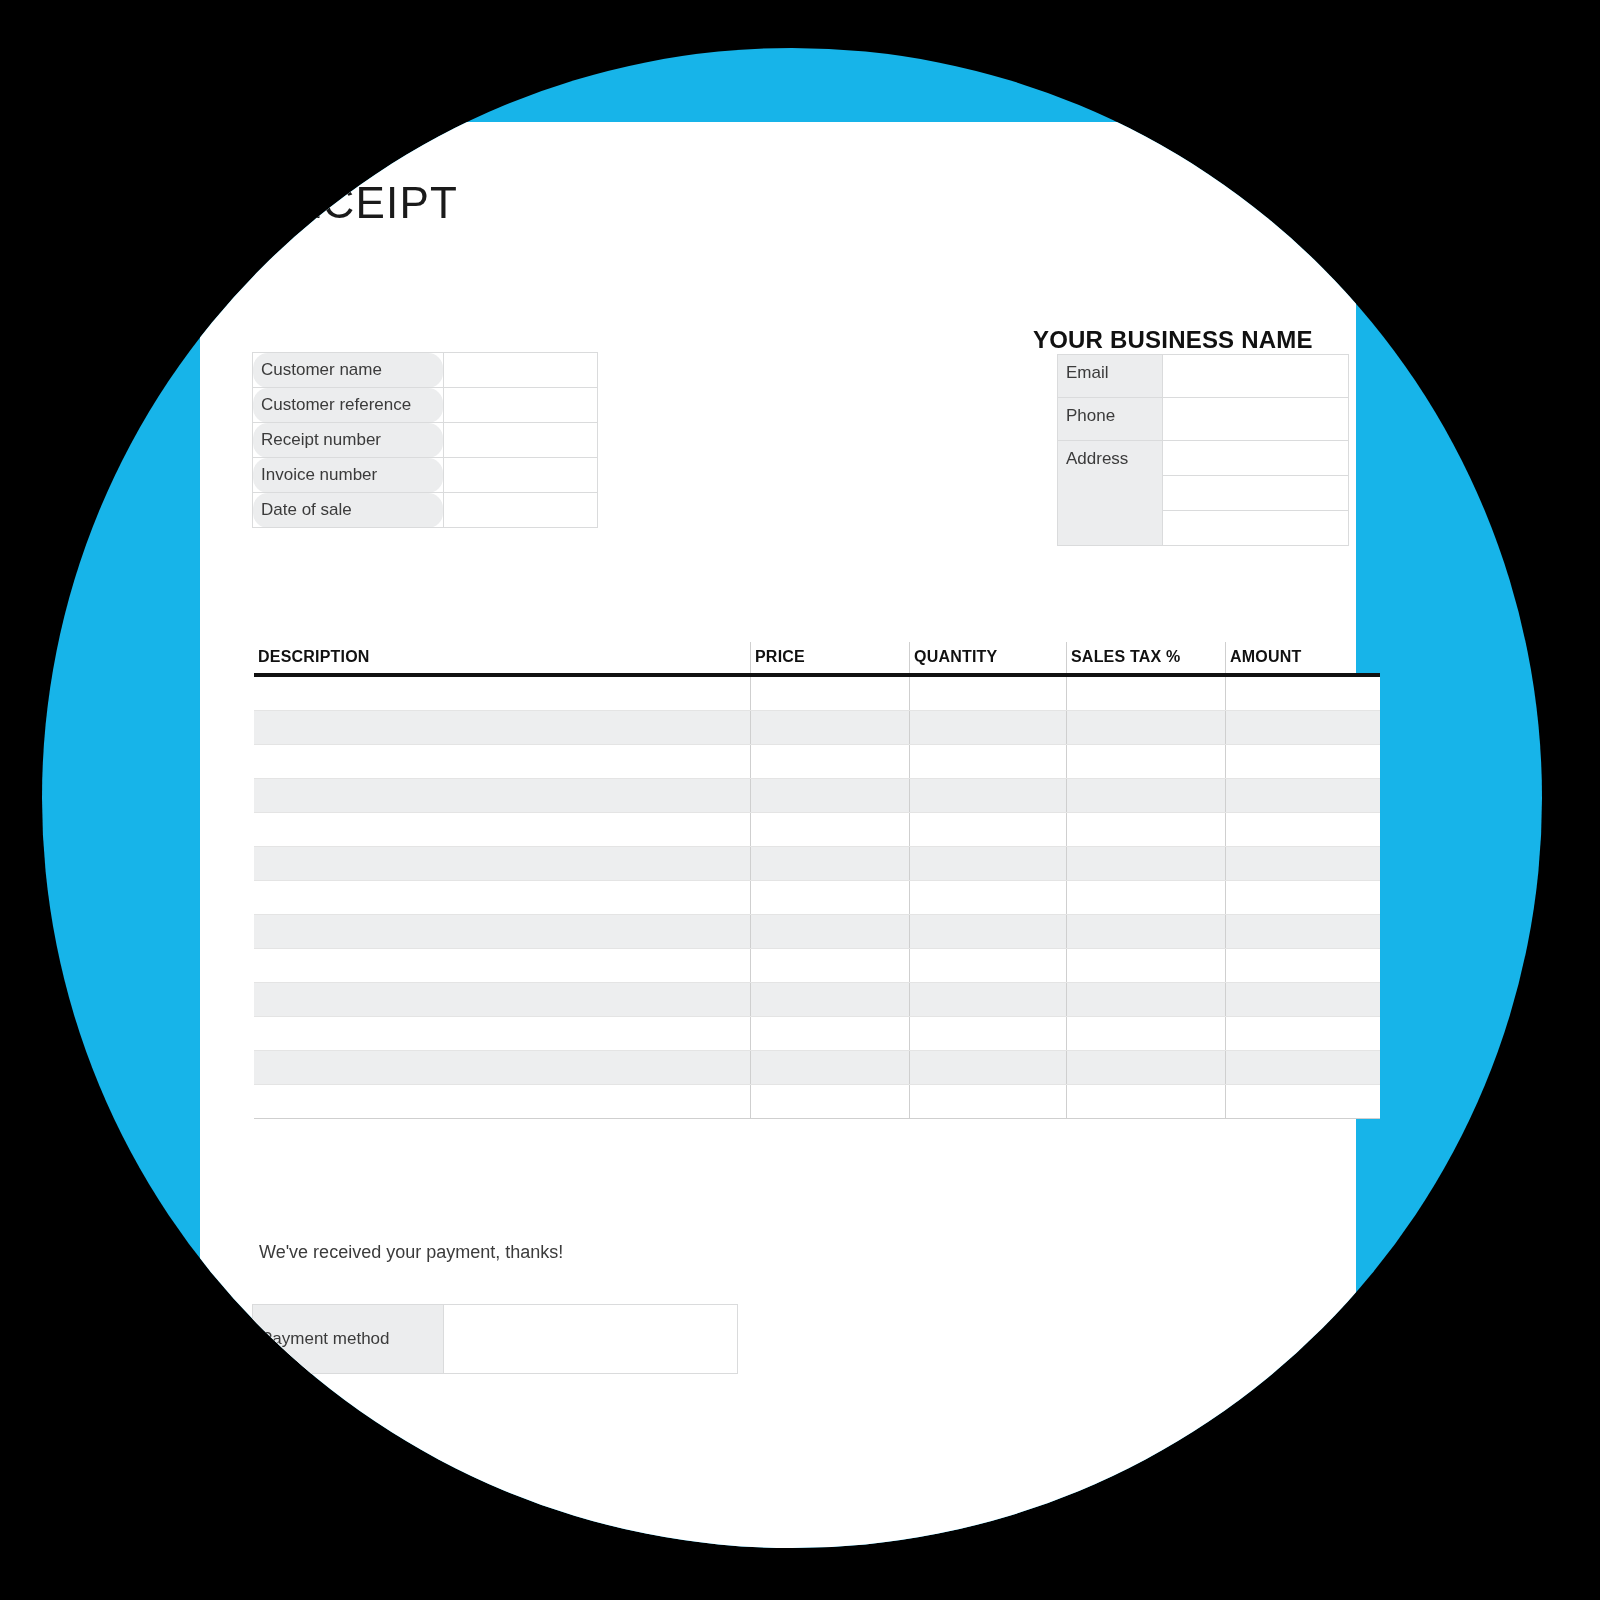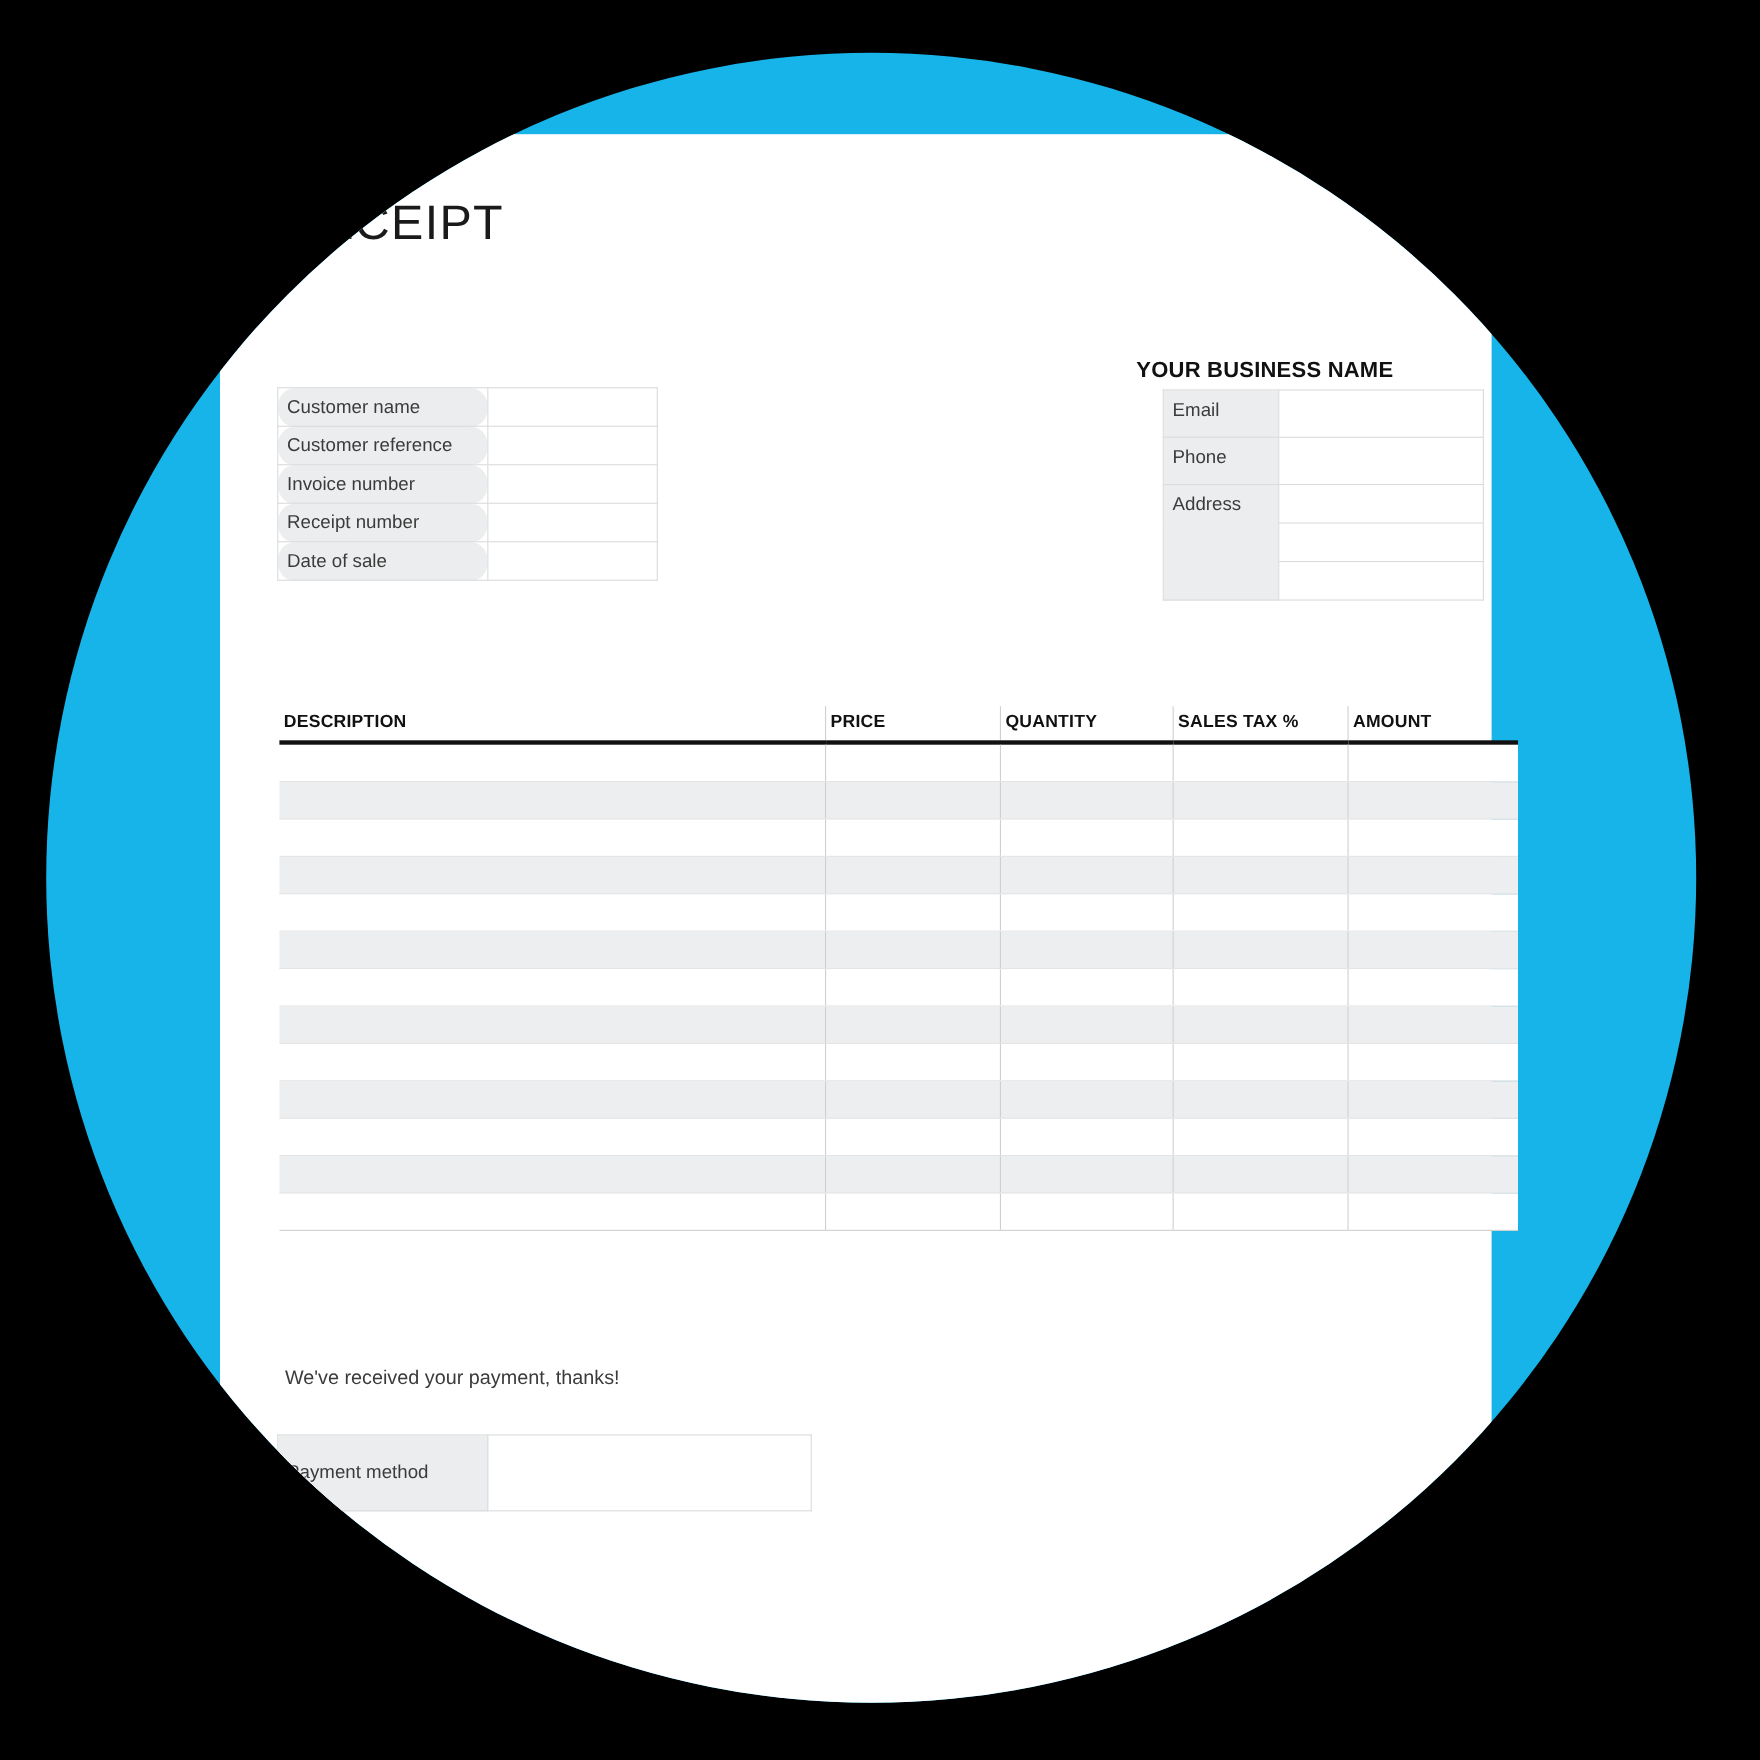--- a/index.html
+++ b/index.html
@@ -77,21 +77,21 @@
   
   #customer-table { left: 52px; top: 230px; width: 346px; }
   #customer-table .kv-label { width: 178px; border-radius: 15px; }
   #customer-table .kv-value { width: 164px; }
 
   
   #business-name {
     position: absolute;
     left: 833px;   
     top: 204px;    
-    font-size: 20px;
+    font-size: 24px;
     font-weight: bold;
     color: #111111;
     letter-spacing: 0.2px;
     white-space: nowrap;
   }
   #business-table { left: 857px; top: 232px; width: 292px; }
   #business-table .kv-label { width: 92px; background: #ECEDEE; vertical-align: top; padding-top: 8px; }
   #business-table .kv-value { width: 198px; }
 
   
@@ -229,25 +229,25 @@
         <tbody>
           <tr>
             <td class="kv-label">Customer name</td>
             <td class="kv-value"></td>
           </tr>
           <tr>
             <td class="kv-label">Customer reference</td>
             <td class="kv-value"></td>
           </tr>
           <tr>
+            <td class="kv-label">Receipt number</td>
+            <td class="kv-value"></td>
+          </tr>
+          <tr>
             <td class="kv-label">Invoice number</td>
-            <td class="kv-value"></td>
-          </tr>
-          <tr>
-            <td class="kv-label">Receipt number</td>
             <td class="kv-value"></td>
           </tr>
           <tr>
             <td class="kv-label">Date of sale</td>
             <td class="kv-value"></td>
           </tr>
         </tbody>
       </table>
 
       <div id="business-name">YOUR BUSINESS NAME</div>

